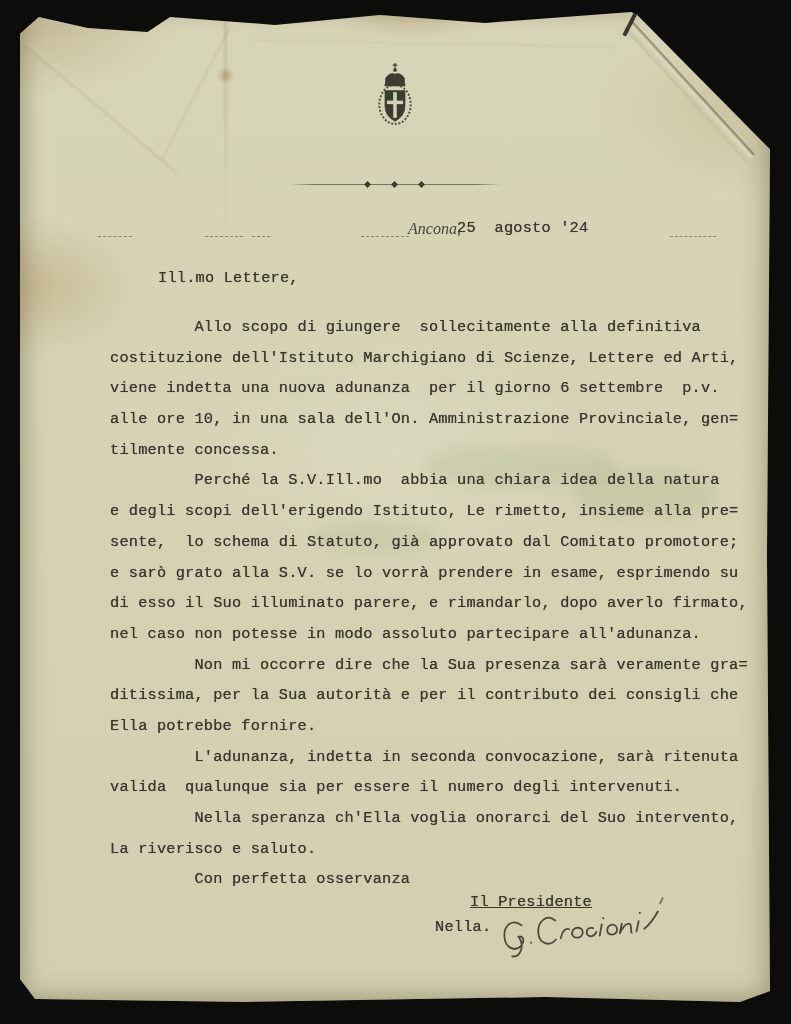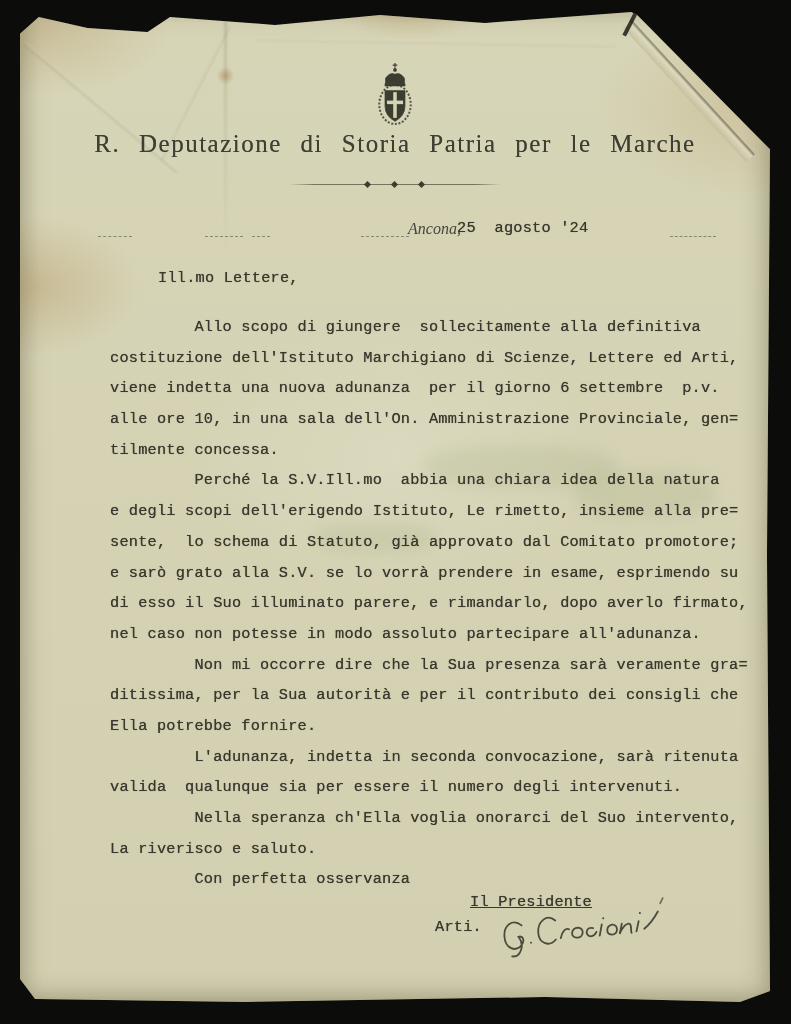--- a/index.html
+++ b/index.html
@@ -97,21 +97,20 @@
         <path d="M16.5 29.5 h27" stroke-width="3.4" fill="none"></path>
         <ellipse cx="30" cy="55" rx="20.5" ry="25.5" fill="none" stroke-width="2.6" stroke-dasharray="2.6 2.2" opacity=".85"></ellipse>
         <path d="M17 37 H43 V57 Q43 70 30 77 Q17 70 17 57 Z" stroke-width="1"></path>
         <g fill="#d6d3b4" stroke="none">
           <rect x="27.7" y="39" width="4.6" height="33.5"></rect>
           <rect x="19.5" y="50" width="21" height="4.6"></rect>
         </g>
       </g>
     </svg>
 
-    <div class="abs title">R. Deputazione di Storia Patria per le Marche</div>
 
     <div class="abs rule">
       <div class="line"></div>
       <div class="dot d1"></div>
       <div class="dot d2"></div>
       <div class="dot d3"></div>
     </div>
 
     <div class="dash" style="left:78px;width:34px;"></div>
     <div class="dash" style="left:185px;width:38px;"></div>
@@ -119,21 +118,21 @@
     <div class="dash" style="left:341px;width:48px;"></div>
     <div class="dash" style="left:650px;width:46px;"></div>
     <div class="abs place">Ancona,</div>
     <div class="abs typed" style="left:437px;top:211px;">25  agosto '24</div>
 
     <div class="abs typed" style="left:138px;top:261px;">Ill.mo Lettere,</div>
 
     <div class="abs typed body-block"><div class="typed-line">         Allo scopo di giungere  sollecitamente alla definitiva</div><div class="typed-line">costituzione dell'Istituto Marchigiano di Scienze, Lettere ed Arti,</div><div class="typed-line">viene indetta una nuova adunanza  per il giorno 6 settembre  p.v.</div><div class="typed-line">alle ore 10, in una sala dell'On. Amministrazione Provinciale, gen=</div><div class="typed-line">tilmente concessa.</div><div class="typed-line">         Perché la S.V.Ill.mo  abbia una chiara idea della natura</div><div class="typed-line">e degli scopi dell'erigendo Istituto, Le rimetto, insieme alla pre=</div><div class="typed-line">sente,  lo schema di Statuto, già approvato dal Comitato promotore;</div><div class="typed-line">e sarò grato alla S.V. se lo vorrà prendere in esame, esprimendo su</div><div class="typed-line">di esso il Suo illuminato parere, e rimandarlo, dopo averlo firmato,</div><div class="typed-line">nel caso non potesse in modo assoluto partecipare all'adunanza.</div><div class="typed-line">         Non mi occorre dire che la Sua presenza sarà veramente gra=</div><div class="typed-line">ditissima, per la Sua autorità e per il contributo dei consigli che</div><div class="typed-line">Ella potrebbe fornire.</div><div class="typed-line">         L'adunanza, indetta in seconda convocazione, sarà ritenuta</div><div class="typed-line">valida  qualunque sia per essere il numero degli intervenuti.</div><div class="typed-line">         Nella speranza ch'Ella voglia onorarci del Suo intervento,</div><div class="typed-line">La riverisco e saluto.</div><div class="typed-line">         Con perfetta osservanza</div></div>
 
     <div class="abs typed" style="left:450px;top:885px;text-decoration:underline;">Il Presidente</div>
-    <div class="abs typed" style="left:415px;top:910px;">Arti.</div>
+    <div class="abs typed" style="left:415px;top:910px;">Nella.</div>
 
     <svg class="abs sig" role="img" style="left:478px;top:892px;" width="172" height="56" viewBox="0 0 172 56" aria-label="G. Crocioni">
       <g fill="none" stroke="#35332a" stroke-width="1.8" stroke-linecap="round" opacity=".85">
         <path d="M24 20 C16 12 6 18 6 30 C6 42 16 46 22 40 C26 36 25 30 20 31 C26 40 20 52 12 50"></path>
         <circle cx="32" cy="38" r="1" fill="#35332a" stroke="none"></circle>
         <path d="M58 18 C50 10 40 18 40 29 C40 40 50 44 57 37"></path>
         <path d="M62 36 C64 29 68 26 71 28"></path>
         <path d="M80 27 C73 27 71 36 78 37 C85 38 87 28 80 27"></path>
         <path d="M95 29 C89 26 85 35 92 37 C95 37 97 35 98 33"></path>
         <path d="M104 26 L101 37"></path>

